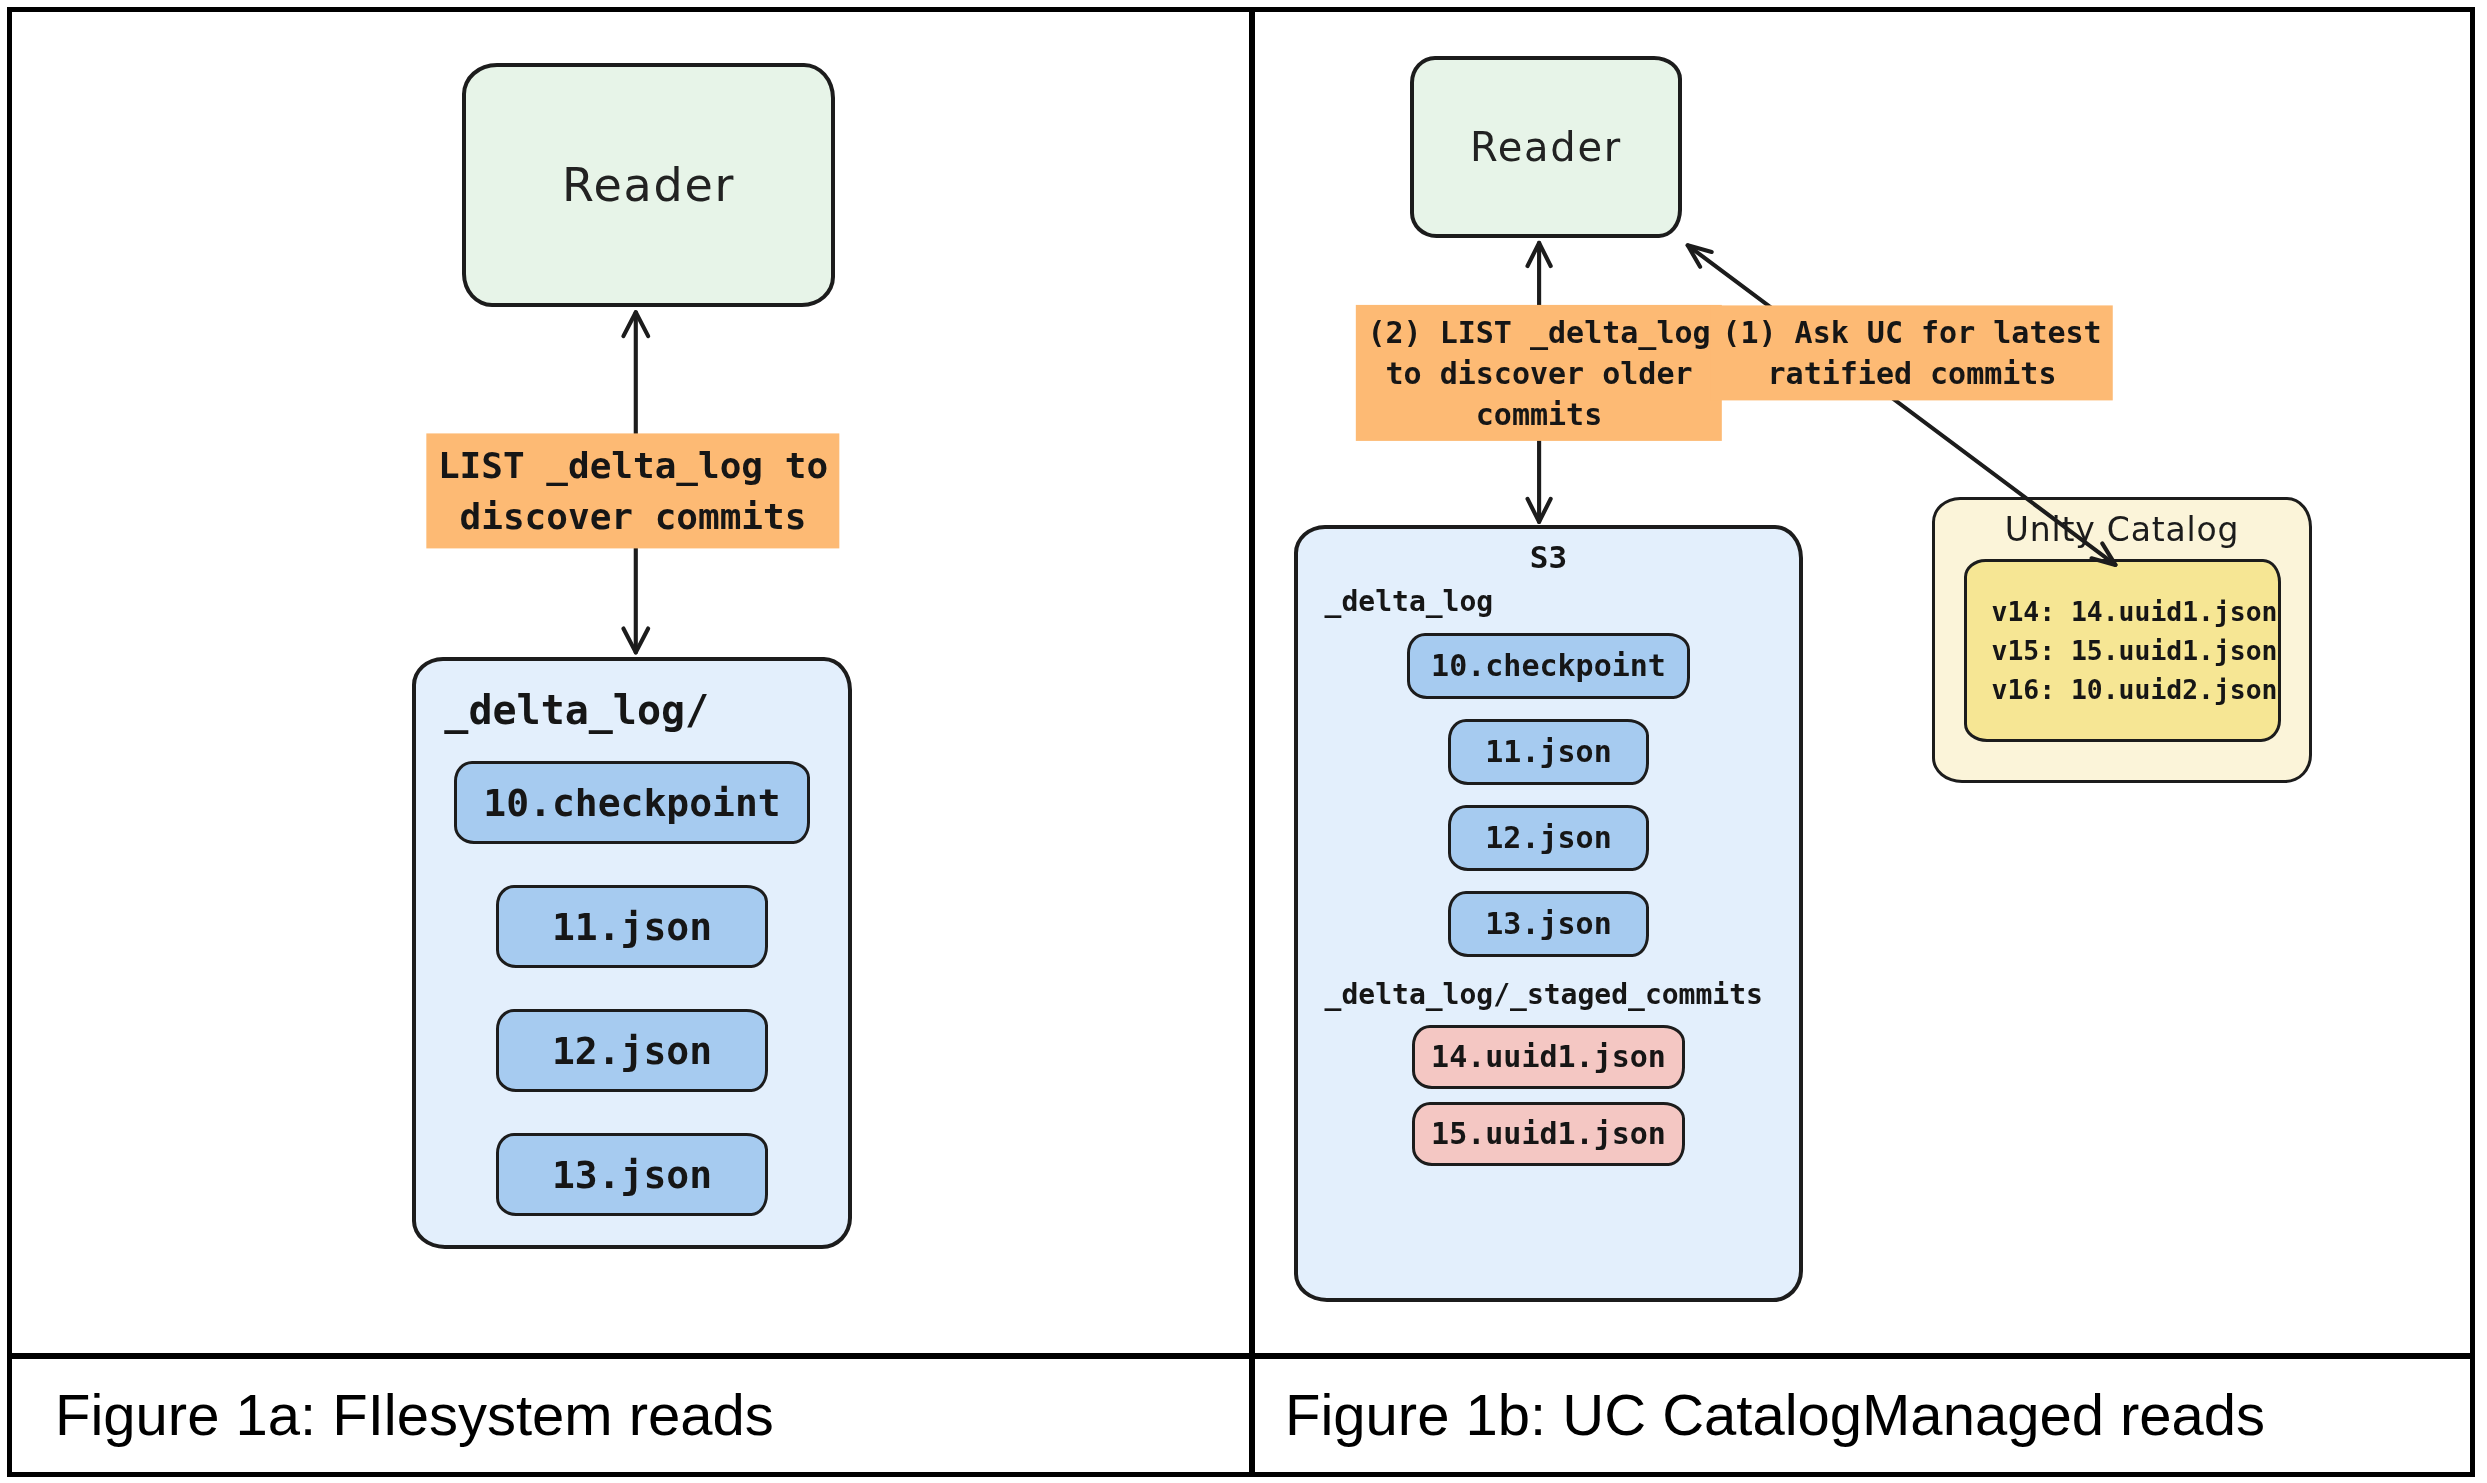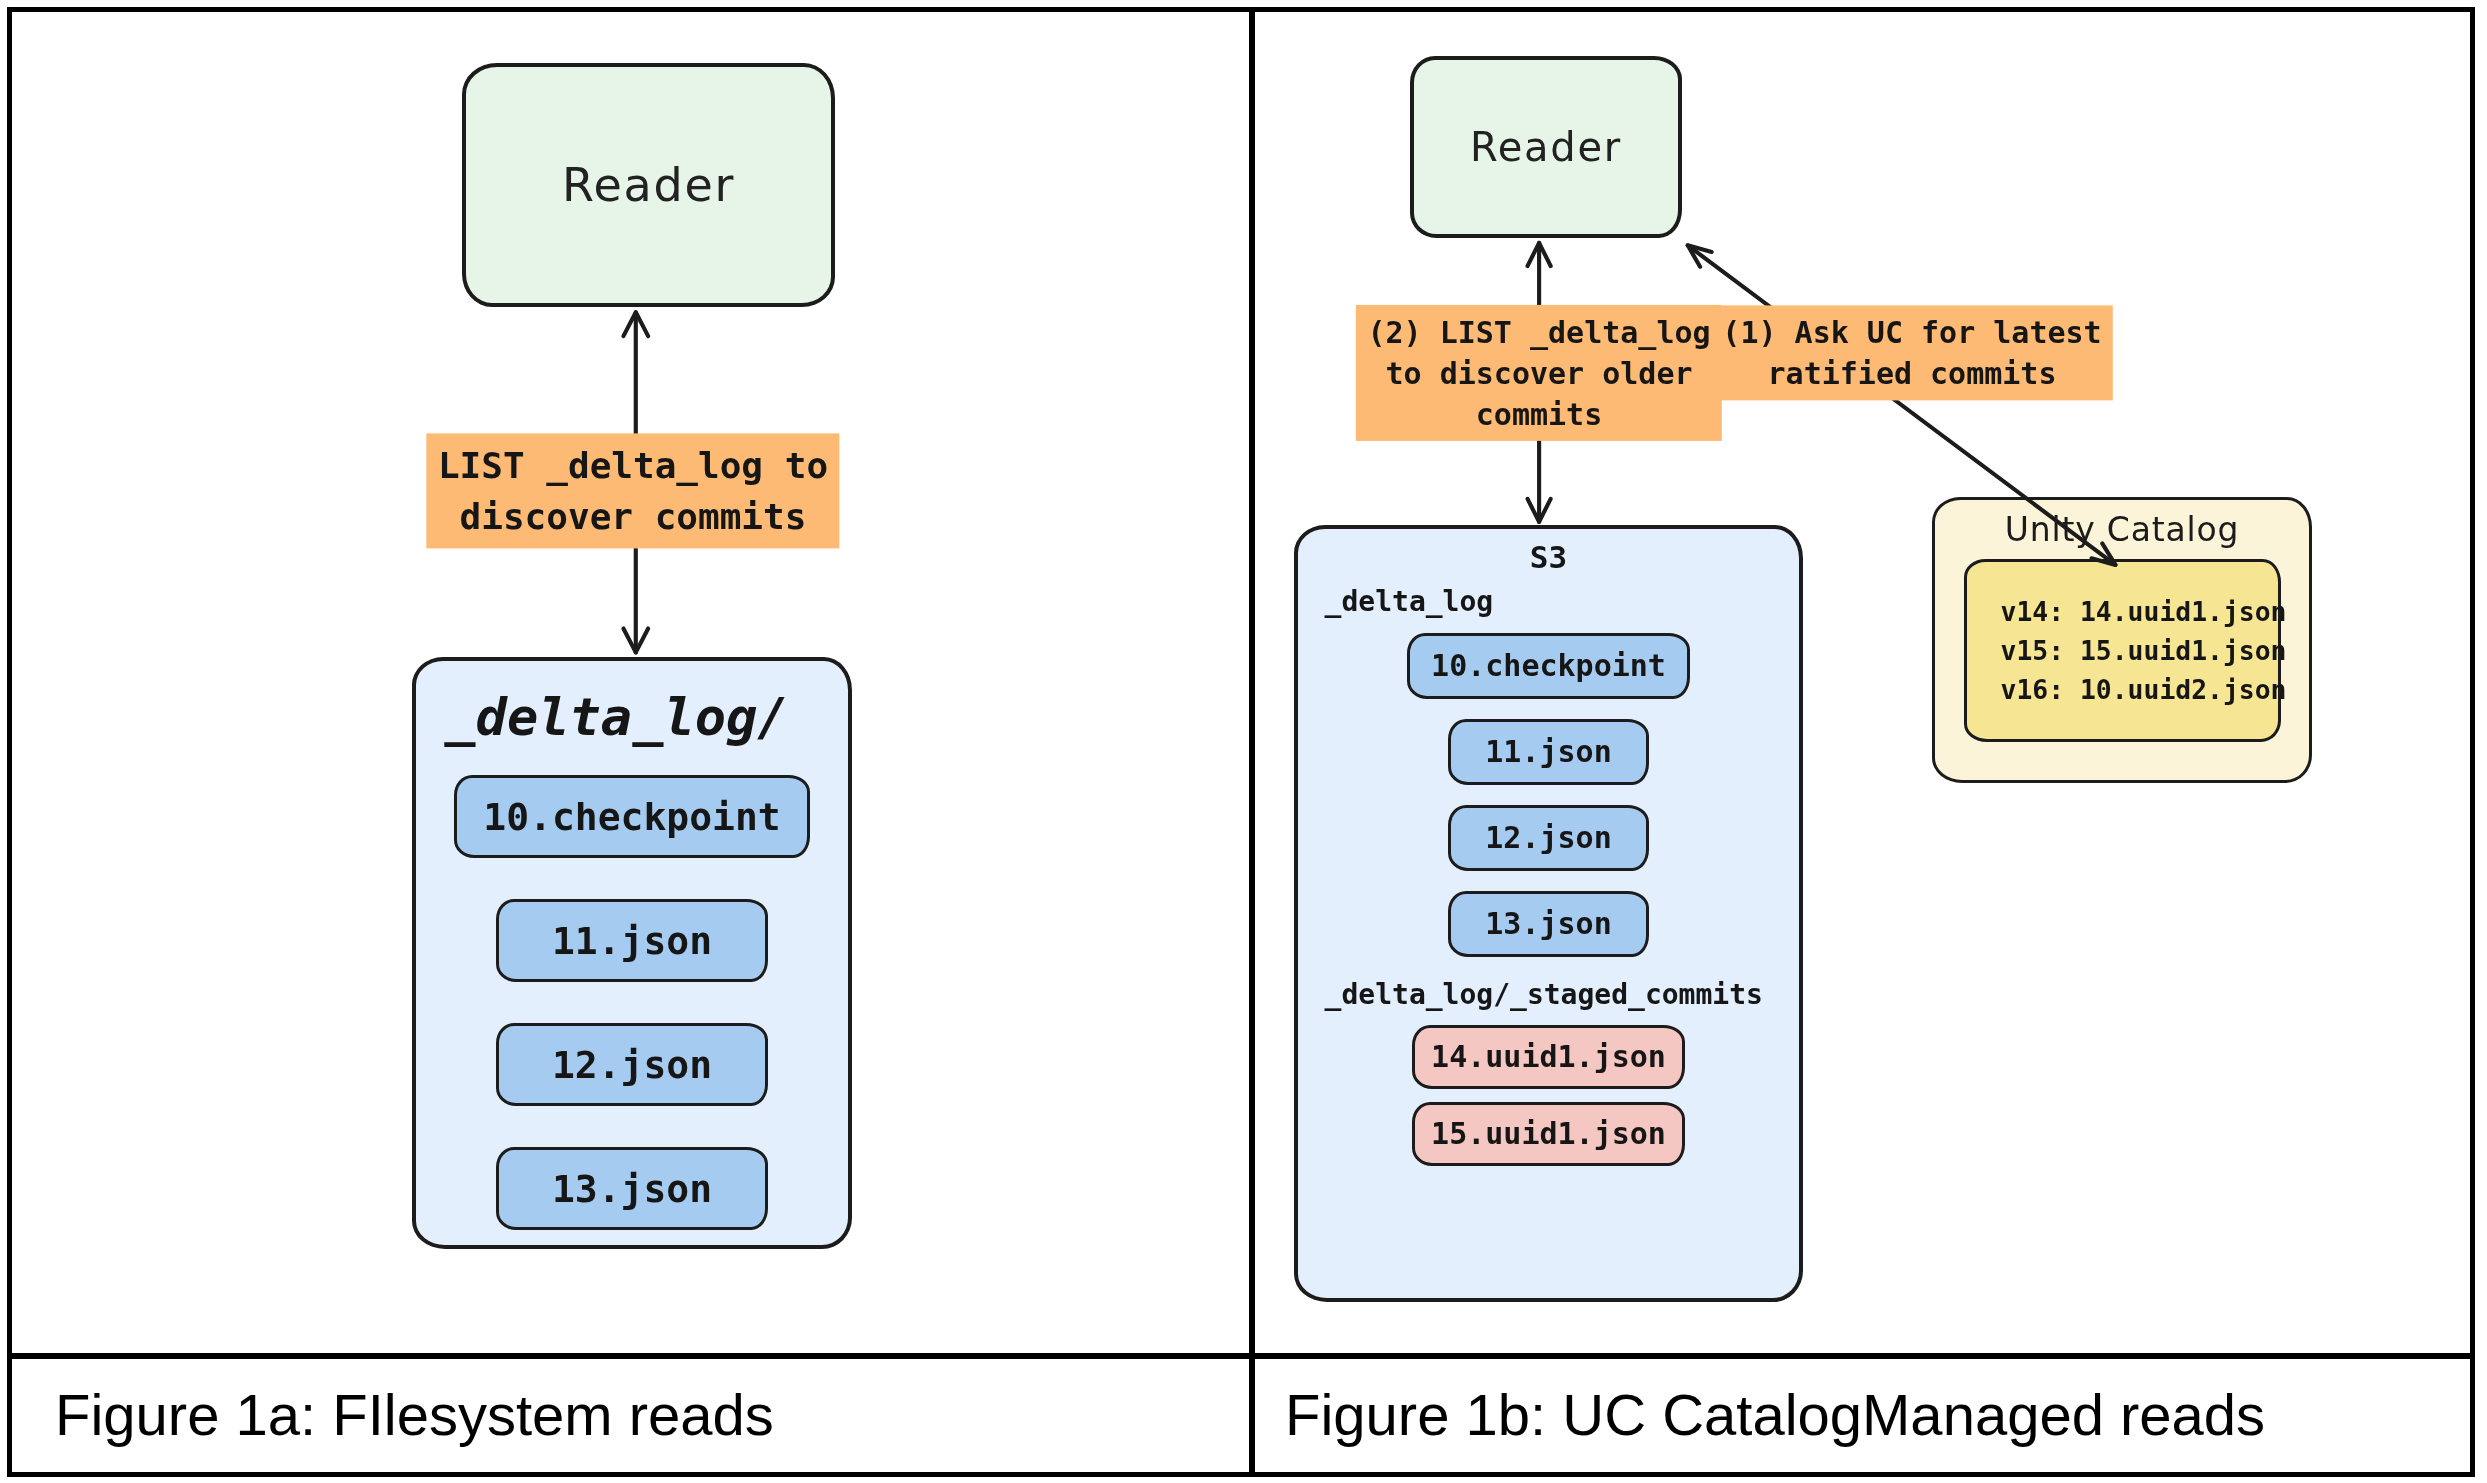--- a/index.html
+++ b/index.html
@@ -64,23 +64,22 @@
     box-sizing: border-box;
     border-radius: 31px 28px 30px 33px / 28px 33px 31px 28px;
     display: flex;
     flex-direction: column;
     align-items: center;
   }
   .mono { font-family: "DejaVu Sans Mono", "Liberation Mono", monospace; font-weight: 600; }
 
   .filebox .boxlabel {
     align-self: flex-start;
-    font-size: 52px;
+    font-size: 40px;
     color: #161616;
-    font-style: italic;
   }
   .pill {
     background: #a6cbf0;
     border: 3.3px solid #1c1c1c;
     box-sizing: border-box;
     border-radius: 18px 21.5px 16.5px 20px / 20px 16.5px 21.5px 18px;
     display: flex;
     align-items: center;
     justify-content: center;
     color: #161616;
@@ -121,21 +120,21 @@
   .ucbox .title { font-size: 33px; margin-top: 10px; letter-spacing: 0.8px; color: #1c1c1c; }
   .ucinner {
     margin-top: 10px;
     width: 317px; height: 183px;
     background: #f6e694;
     border: 3.3px solid #1c1c1c;
     box-sizing: border-box;
     border-radius: 21.5px 18px 20px 23px / 18px 23px 21.5px 18px;
     display: flex;
     flex-direction: column;
-    align-items: center;
+    align-items: flex-end;
     justify-content: center;
     padding-left: 43px;
   }
   .ucinner .row { font-size: 26.4px; line-height: 39px; color: #161616; white-space: nowrap; }
 
   
   .arrowlabel {
     position: absolute;
     transform: translate(-50%, -50%);
     background: #fdba74;

